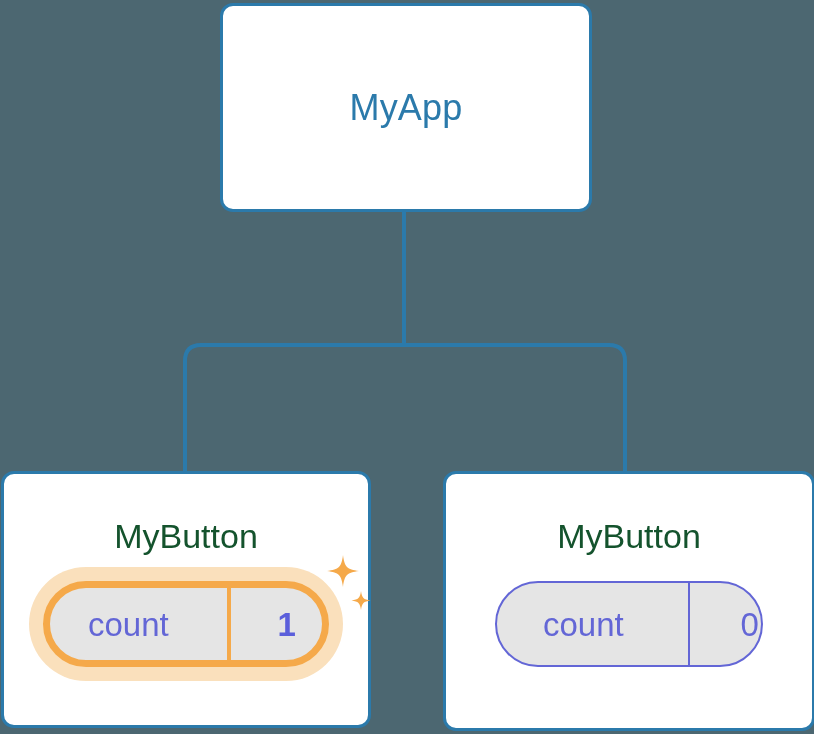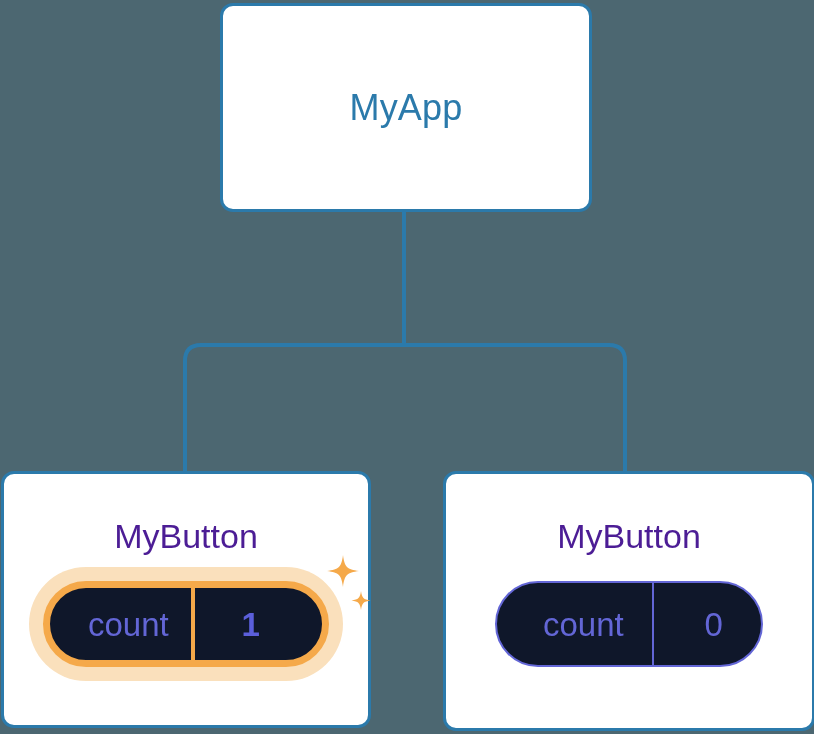--- a/index.html
+++ b/index.html
@@ -68,42 +68,43 @@
     width: 370px;
     height: 257px;
   }
   #node-right {
     left: 443px;
     top: 471px;
     width: 372px;
     height: 260px;
   }
   .node-title-child {
-    color: #4c1d95;
+    color: #14532d;
     font-size: 34px;
     line-height: 1;
     margin-top: 45px;
   }
 
   
   .pill-wrap {
     position: relative;
     margin-top: 28px;
     display: flex;
     align-items: center;
     justify-content: center;
   }
   .pill {
     position: relative;
     display: flex;
     align-items: stretch;
     height: 86px;
     border-radius: 999px;
     box-sizing: border-box;
-    background: #0f172a;
+    background: #e5e5e5;
+    gap: 36px;
   }
   .pill-key, .pill-val {
     display: flex;
     align-items: center;
     justify-content: center;
     line-height: 1;
   }
   .pill-key {
     font-size: 33px;
     padding: 0 28px 0 46px;

